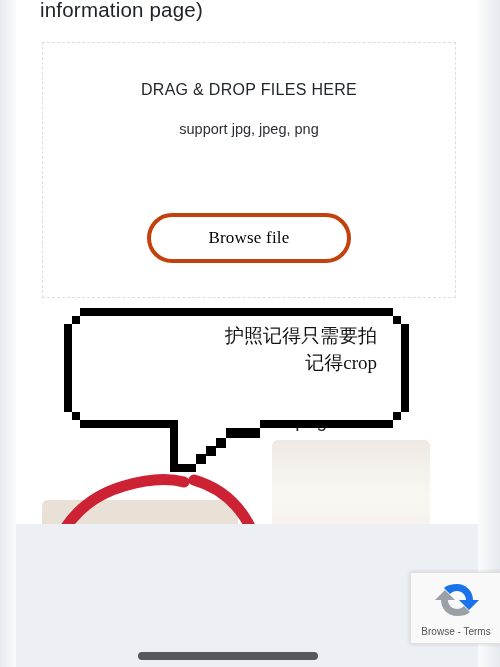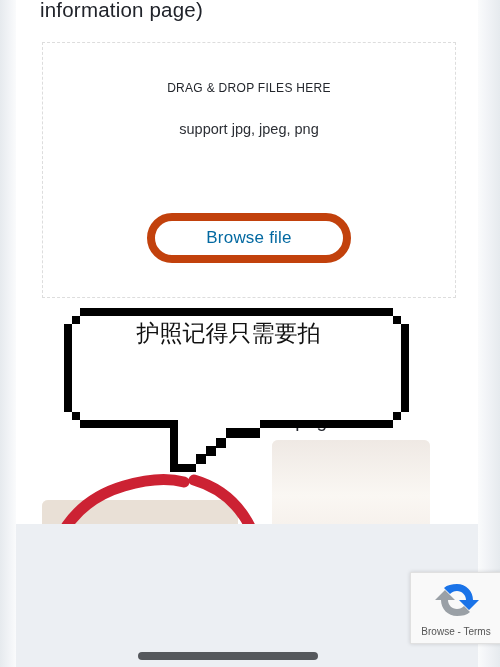--- a/index.html
+++ b/index.html
@@ -61,21 +61,21 @@
     top: 42px;
     width: 414px;
     height: 256px;
     border: 1.4px dashed #dddddd;
     box-sizing: border-box;
   }
   .dz-title {
     position: absolute;
     top: 38px; left: 0; width: 100%;
     text-align: center;
-    font-size: 12px;
+    font-size: 16px;
     color: #23262c;
     letter-spacing: .3px;
   }
   .dz-sub1 {
     position: absolute;
     top: 78px; left: 0; width: 100%;
     text-align: center;
     font-size: 14.5px;
     color: #2c2f35;
   }
@@ -93,26 +93,26 @@
     font-size: 12.5px;
     color: #c7c9cc;
   }
   .browse-btn {
     position: absolute;
     left: 50%;
     top: 170px;
     transform: translateX(-50%);
     width: 204px;
     height: 50px;
-    border: 8px solid #c2410c;
+    border: 4px solid #c2410c;
     border-radius: 26px;
     background: #ffffff;
-    color: #0369a1;
+    color: #000000;
     font-size: 17px;
-    font-family: Liberation Sans, sans-serif;
+    font-family: Liberation Serif, serif;
     letter-spacing: .2px;
     cursor: pointer;
     padding: 0;
   }
 
   
   .hidden-caption {
     position: absolute;
     left: 180px;
     top: 410px;
@@ -247,25 +247,25 @@
     left: 8px; top: 8px;
     width: 329px; height: 104px;
     background: #ffffff;
     box-sizing: border-box;
   }
   .pix { position: absolute; background: #000000; }
   .bubble-text {
     position: absolute;
     left: 16px; top: 14px;
     width: 297px;
-    text-align: center;
-    font-size: 23px;
+    text-align: right;
+    font-size: 19px;
     line-height: 27px;
     color: #111111;
-    font-family: Liberation Mono, monospace;
+    font-family: Liberation Serif, serif;
     z-index: 3;
   }
   .tail { position: absolute; z-index: 21; }
   .tail .pix { background: #000000; }
   .tail-white { position: absolute; background: #ffffff; }
 
   
   .recaptcha {
     position: absolute;
     left: 410px;
@@ -407,20 +407,21 @@
 
       <div class="pix" style="left:8px;  top:104px;width:8px;  height:8px;"></div>
 
       <div class="pix" style="left:329px;top:104px;width:8px;  height:8px;"></div>
 
       <div class="pix" style="left:16px; top:112px;width:90px; height:8px;"></div>
       <div class="pix" style="left:154px;top:112px;width:175px;height:8px;"></div>
 
       <div class="bubble-text">
         <div>护照记得只需要拍</div>
+        <div>记得crop</div>
       </div>
     </div>
 
     <div class="tail" style="left:154px; top:420px; width:90px; height:52px;">
 
       <div class="pix" style="left:0;   top:0;   width:8px;  height:44px;"></div>
       <div class="pix" style="left:0;   top:44px;width:26px; height:8px;"></div>
 
       <div class="tail-white" style="left:8px; top:0; width:18px; height:44px;"></div>
       <div class="tail-white" style="left:26px;top:0; width:10px; height:34px;"></div>

